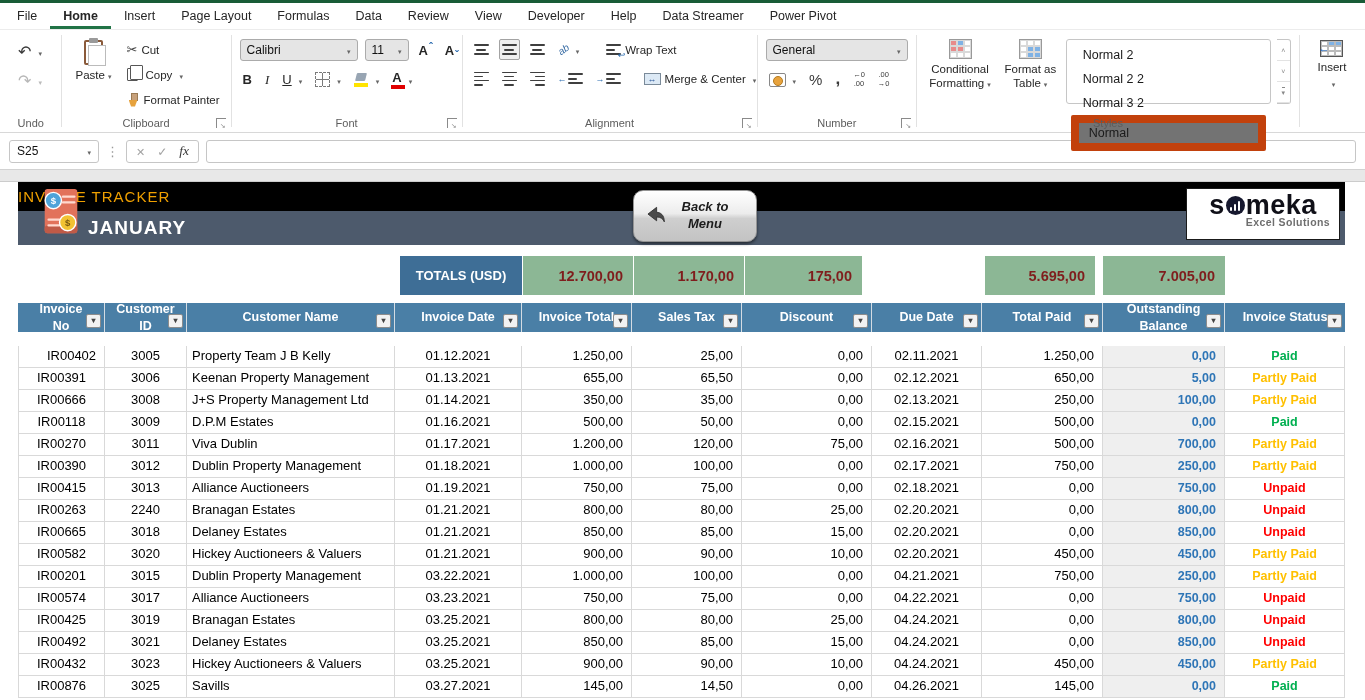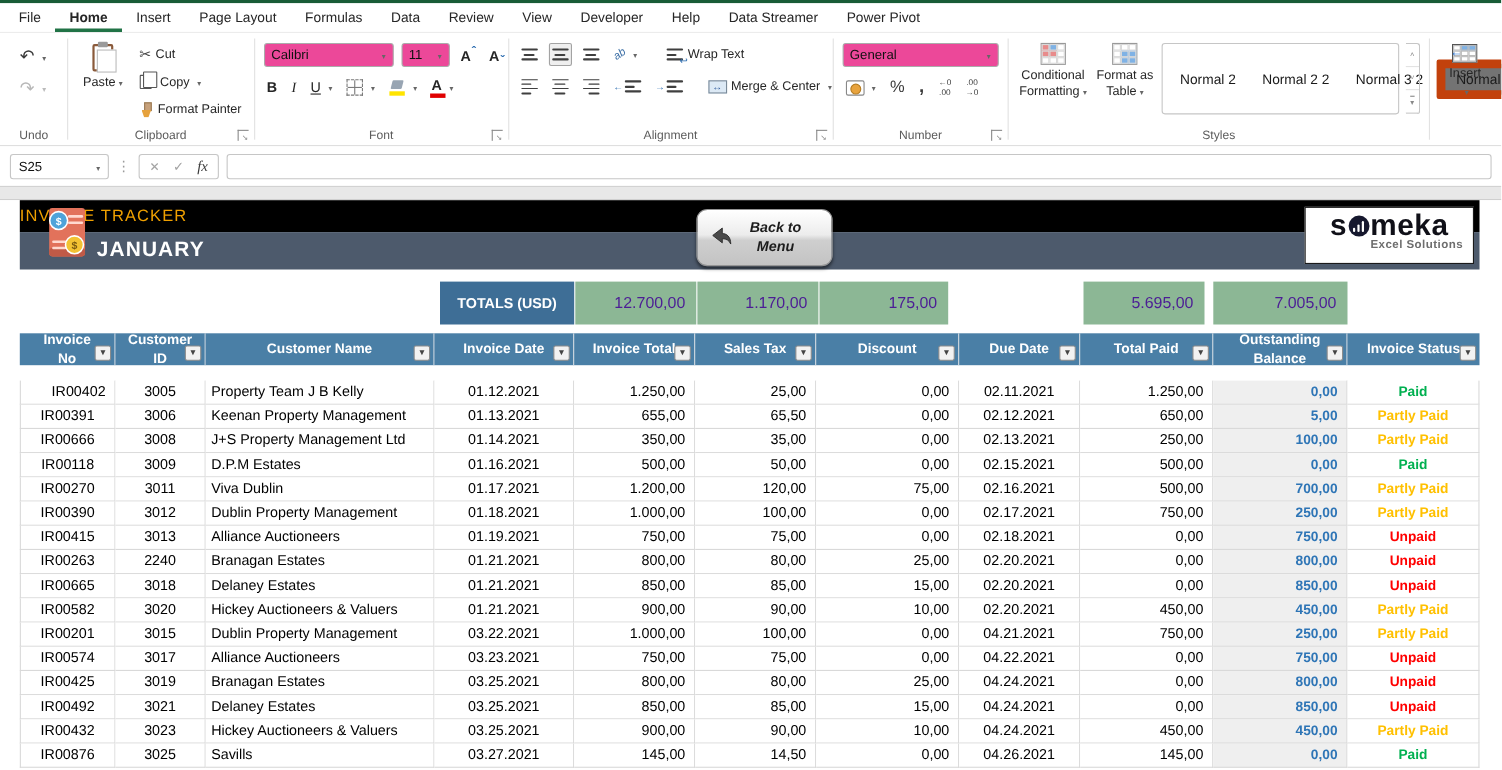--- a/index.html
+++ b/index.html
@@ -15,21 +15,21 @@
   .ribbon{height:103px;display:flex;background:#fff;border-bottom:1px solid #d8d8d8;padding:0 2px;}
   .group{position:relative;padding:5px 7px 17px;display:flex;align-items:flex-start;gap:6px;}
   .group-label{position:absolute;left:0;right:0;bottom:3px;text-align:center;font-size:11px;color:#5c5c5c;}
   .launcher{position:absolute;right:4px;bottom:4px;width:10px;height:10px;border-left:1px solid #8a8a8a;border-top:1px solid #8a8a8a;}
   .launcher::after{content:"↘";position:absolute;right:0;bottom:-1px;font-size:7px;color:#8a8a8a;line-height:1;}
   .vsep{width:1px;background:#e2e2e2;margin:5px 1px 5px;}
   .btn{display:flex;align-items:center;gap:4px;border:none;background:none;font-size:11.5px;color:#262626;height:21px;padding:1px 3px;white-space:nowrap;cursor:default;}
   .caret::after{content:"▾";font-size:7px;color:#666;margin-left:3px;}
   .rows{display:flex;flex-direction:column;gap:8px;padding-top:4px;}
   .row{display:flex;align-items:center;gap:7px;}
-  .combo{display:flex;align-items:center;justify-content:space-between;border:1px solid #ababab;border-radius:3px;height:22px;padding:0 6px;font-size:12px;color:#111;background:#ec4899;}
+  .combo{display:flex;align-items:center;justify-content:space-between;border:1px solid #ababab;border-radius:3px;height:22px;padding:0 6px;font-size:12px;color:#111;background:#e5e5e5;}
 
   
   .undo-stack{display:flex;flex-direction:column;gap:8px;padding:6px 6px 0;}
   .gl-undo::before{content:"↶";font-size:16px;color:#3a3a3a;line-height:1;}
   .gl-redo::before{content:"↷";font-size:16px;color:#b8b8b8;line-height:1;}
   .dim .caret::after{color:#bbb;}
 
   
   .big-btn{display:flex;flex-direction:column;align-items:center;gap:4px;padding-top:5px;width:48px;border:none;background:none;font-size:11.5px;color:#262626;cursor:default;}
   .icon-paste{position:relative;width:19px;height:25px;background:#fff;border:2px solid #8a5a3a;border-radius:2px;}
@@ -81,21 +81,21 @@
   .gl-comma{font-size:17px;font-weight:bold;color:#3a3a3a;line-height:0.6;}
   .mini2{font-size:7.5px;line-height:1.15;color:#3a3a3a;white-space:pre-line;text-align:center;}
 
   
   .two-line{display:flex;flex-direction:column;align-items:center;gap:3px;width:74px;padding-top:4px;border:none;background:none;font-size:11.5px;color:#262626;line-height:1.25;text-align:center;cursor:default;}
   .cells{display:grid;grid-template-columns:repeat(3,1fr);grid-template-rows:repeat(3,1fr);width:23px;height:20px;border:1px solid #999;background:#fff;}
   .cells i{border:0.5px solid #d9d9d9;}
   .icon-cf i:nth-child(1),.icon-cf i:nth-child(4),.icon-cf i:nth-child(5){background:#e88b8b;}
   .icon-cf i:nth-child(2){background:#7fb2e5;}
   .icon-ft i:nth-child(5),.icon-ft i:nth-child(6),.icon-ft i:nth-child(8),.icon-ft i:nth-child(9){background:#7fb2e5;}
-  .gallery{width:216px;height:65px;border:1px solid #c6c6c6;border-radius:3px;display:grid;grid-template-columns:1fr 1fr 1fr 1fr;align-items:center;padding:3px 4px;margin-top:4px;}
+  .gallery{width:216px;height:65px;border:1px solid #c6c6c6;border-radius:3px;display:grid;grid-template-columns:1fr;align-items:center;padding:3px 4px;margin-top:4px;}
   .style-item{font-size:12.5px;color:#1a1a1a;padding:5px 12px;white-space:nowrap;}
   .style-item.selected{border:8px solid #c2410c;border-radius:2px;padding:3px 10px;background:#737373;}
   .gal-scroll{width:15px;height:65px;border:1px solid #c6c6c6;border-left:none;border-radius:0 3px 3px 0;display:flex;flex-direction:column;margin-top:4px;}
   .gal-scroll span{flex:1;display:flex;align-items:center;justify-content:center;font-size:7px;color:#888;border-bottom:1px solid #e3e3e3;}
   .gs-up::before{content:"˄";} .gs-dn::before{content:"˅";} .gs-all::before{content:"▾";border-top:1px solid #888;padding-top:1px;}
 
   
   .icon-insert{position:relative;display:grid;grid-template-columns:repeat(3,1fr);grid-template-rows:repeat(3,1fr);width:23px;height:17px;border:1px solid #555;background:#fff;}
   .icon-insert i{border:0.5px solid #bbb;}
   .icon-insert i:nth-child(2),.icon-insert i:nth-child(3){background:#7fb2e5;}
@@ -127,21 +127,21 @@
   .back-lbl{font-weight:bold;font-style:italic;font-size:13px;color:#1c1c1c;width:62px;text-align:center;line-height:1.3;}
   .logo{position:absolute;left:1168px;top:6px;width:154px;height:52px;background:#fff;border:1px solid #1a1a1a;padding-top:2px;}
   .brand{display:flex;align-items:center;justify-content:center;font-size:27px;font-weight:bold;color:#101018;line-height:28px;letter-spacing:0.5px;}
   .someka-o{width:19px;height:19px;background:#16182e;border-radius:50%;display:inline-flex;align-items:flex-end;justify-content:center;gap:1.5px;padding:3.5px 3.5px;margin:0 1px;}
   .someka-o b{width:2.5px;background:#fff;border-radius:1px;}
   .someka-o b:nth-child(1){height:4px;} .someka-o b:nth-child(2){height:7px;} .someka-o b:nth-child(3){height:10px;}
   .tagline{font-size:10.5px;font-weight:bold;color:#6e6e6e;text-align:right;padding-right:9px;margin-top:-3px;letter-spacing:0.4px;}
 
   .tot{position:absolute;top:74px;height:39px;display:flex;align-items:center;}
   .tot-label{background:var(--totals-blue);color:#fff;font-weight:bold;font-size:13px;justify-content:center;}
-  .tot-val{background:var(--totals-green);color:#4c1d95;font-weight:normal;font-size:14.5px;justify-content:flex-end;padding-right:10px;}
+  .tot-val{background:var(--totals-green);color:#7f1d1d;font-weight:bold;font-size:14.5px;justify-content:flex-end;padding-right:10px;}
 
   .tbl-head{position:absolute;left:18px;top:121px;display:flex;height:29px;}
   .th{position:relative;background:var(--header-blue);color:#fff;font-weight:bold;font-size:12.5px;line-height:1.3;display:flex;align-items:center;justify-content:center;text-align:center;padding:2px 13px 2px 13px;border-right:1px solid #d4dce3;}
   .th:last-child{border-right:none;}
   .filter-btn{position:absolute;right:3px;bottom:4px;width:15px;height:14px;background:#f2f2f2;border:1px solid #8c8c8c;border-radius:2px;display:flex;align-items:center;justify-content:center;}
   .filter-btn::before{content:"▾";font-size:8px;color:#444;line-height:1;}
 
   .tbl-body{position:absolute;left:18px;top:164px;}
   .tr{display:flex;height:22px;}
   .td{border-right:1px solid #d9d9d9;border-bottom:1px solid #d9d9d9;font-size:13px;line-height:20px;color:#000;background:#fff;overflow:hidden;white-space:nowrap;}

